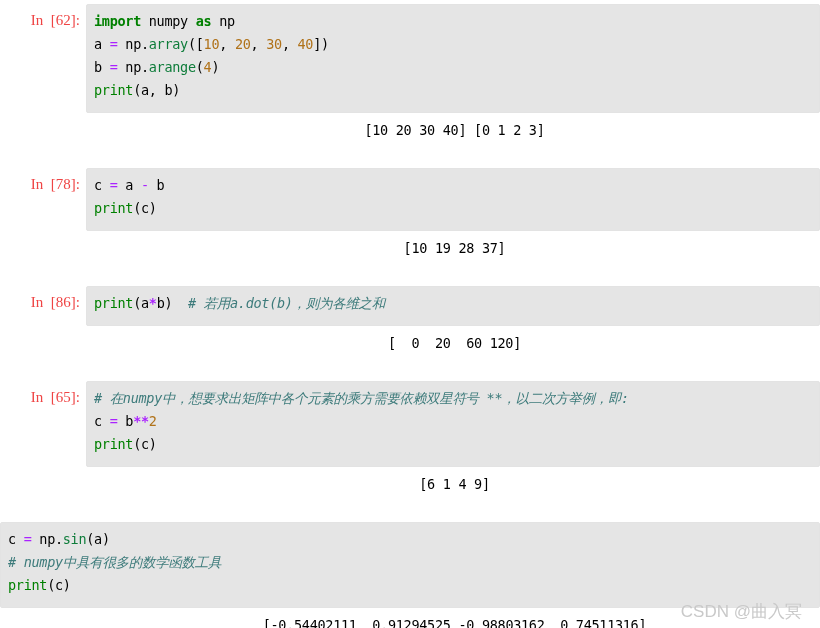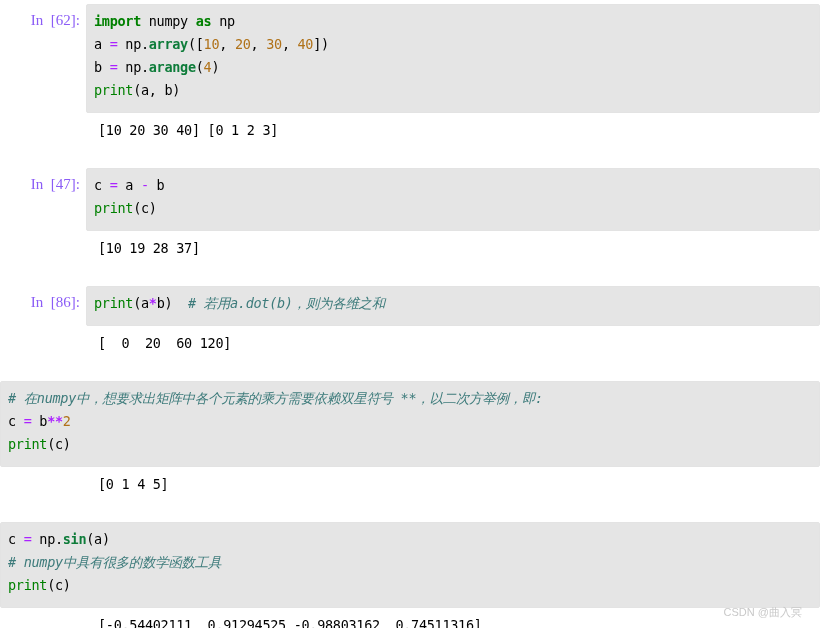--- a/index.html
+++ b/index.html
@@ -28,21 +28,21 @@
     display: flex;
     align-items: flex-start;
     margin-bottom: 0;
   }
   .prompt {
     width: 86px;
     min-width: 86px;
     box-sizing: border-box;
     padding-right: 6px;
     text-align: right;
-    color: #8b5cf6;
+    color: #ef4444;
     font-family: "Liberation Serif", "DejaVu Serif", serif;
     font-size: 15px;
     line-height: 23px;
     padding-top: 5px;
     white-space: pre;
     letter-spacing: 0px;
   }
   .prompt.out-prompt {
     color: transparent;
   }
@@ -68,53 +68,54 @@
   
   .output-row {
     display: flex;
     align-items: flex-start;
   }
   .output-area {
     flex: 1 1 auto;
     padding: 6px 4px 6px 12px;
     box-sizing: border-box;
     margin-right: 5px;
+    text-align: center;
   }
   .output-line {
     font-family: "DejaVu Sans Mono", "Liberation Mono", monospace;
     font-size: 13.5px;
     line-height: 22px;
     white-space: pre;
     color: #000000;
     letter-spacing: -0.3px;
   }
 
   .cell-spacer {
     height: 21px;
   }
 
   
   .tok-kw      { color: #008000; font-weight: bold; }
   .tok-builtin { color: #008000; }
-  .tok-func    { color: #0e7c3a; font-weight: bold; }
+  .tok-func    { color: #0e7c3a; }
   .tok-name    { color: #000000; }
   .tok-num     { color: #b07219; }
   .tok-op      { color: #aa22ff; }
   .tok-op-bold { color: #aa22ff; font-weight: bold; }
   .tok-comment { color: #3d7b7b; font-style: italic; }
   .tok-punc    { color: #000000; }
 
   
   #watermark {
     position: absolute;
     right: 18px;
     bottom: 8px;
     color: #c9c9c9;
     font-family: "Liberation Sans", "DejaVu Sans", sans-serif;
-    font-size: 11px;
+    font-size: 17px;
     line-height: 16px;
     white-space: pre;
     user-select: none;
   }
 </style>
 </head>
 <body>
 
 <div id="notebook">
     <div class="cell">
@@ -127,21 +128,21 @@
       </div>
     </div>
     <div class="output-row">
       <div class="prompt out-prompt"> </div>
       <div class="output-area">
         <div class="output-line">[10 20 30 40] [0 1 2 3]</div>
       </div>
     </div>
     <div class="cell-spacer"></div>
     <div class="cell">
-      <div class="prompt">In  [47]:</div>
+      <div class="prompt">In  [78]:</div>
       <div class="input-area">
         <div class="code-line"><span class="tok-name">c </span><span class="tok-op">=</span><span class="tok-name"> a </span><span class="tok-op">-</span><span class="tok-name"> b</span></div>
         <div class="code-line"><span class="tok-builtin">print</span><span class="tok-punc">(c)</span></div>
       </div>
     </div>
     <div class="output-row">
       <div class="prompt out-prompt"> </div>
       <div class="output-area">
         <div class="output-line">[10 19 28 37]</div>
       </div>
@@ -154,30 +155,31 @@
       </div>
     </div>
     <div class="output-row">
       <div class="prompt out-prompt"> </div>
       <div class="output-area">
         <div class="output-line">[  0  20  60 120]</div>
       </div>
     </div>
     <div class="cell-spacer"></div>
     <div class="cell">
+      <div class="prompt">In  [65]:</div>
       <div class="input-area">
         <div class="code-line"><span class="tok-comment"># 在numpy中，想要求出矩阵中各个元素的乘方需要依赖双星符号 **，以二次方举例，即:</span></div>
         <div class="code-line"><span class="tok-name">c </span><span class="tok-op">=</span><span class="tok-name"> b</span><span class="tok-op-bold">**</span><span class="tok-num">2</span></div>
         <div class="code-line"><span class="tok-builtin">print</span><span class="tok-punc">(c)</span></div>
       </div>
     </div>
     <div class="output-row">
       <div class="prompt out-prompt"> </div>
       <div class="output-area">
-        <div class="output-line">[0 1 4 5]</div>
+        <div class="output-line">[6 1 4 9]</div>
       </div>
     </div>
     <div class="cell-spacer"></div>
     <div class="cell">
       <div class="input-area">
         <div class="code-line"><span class="tok-name">c </span><span class="tok-op">=</span><span class="tok-name"> np</span><span class="tok-punc">.</span><span class="tok-func">sin</span><span class="tok-punc">(a)</span></div>
         <div class="code-line"><span class="tok-comment"># numpy中具有很多的数学函数工具</span></div>
         <div class="code-line"><span class="tok-builtin">print</span><span class="tok-punc">(c)</span></div>
       </div>
     </div>

